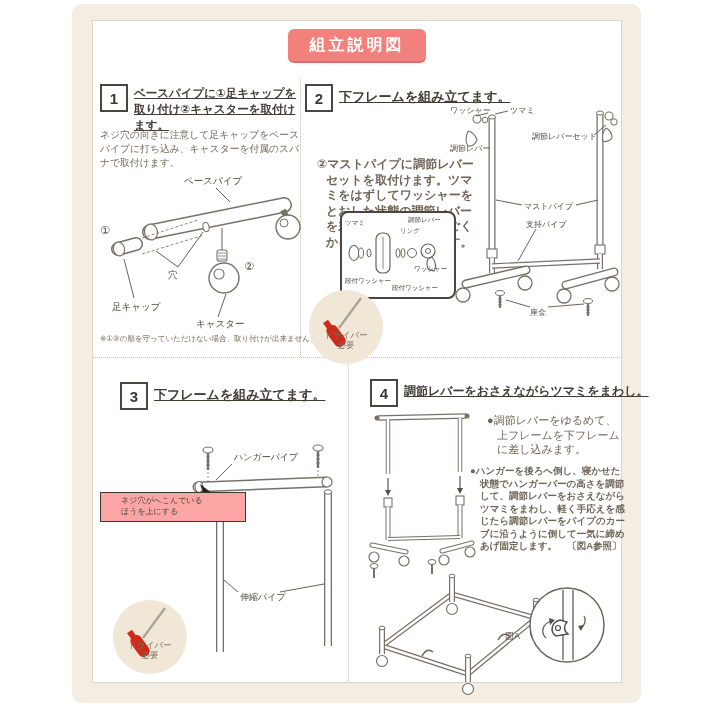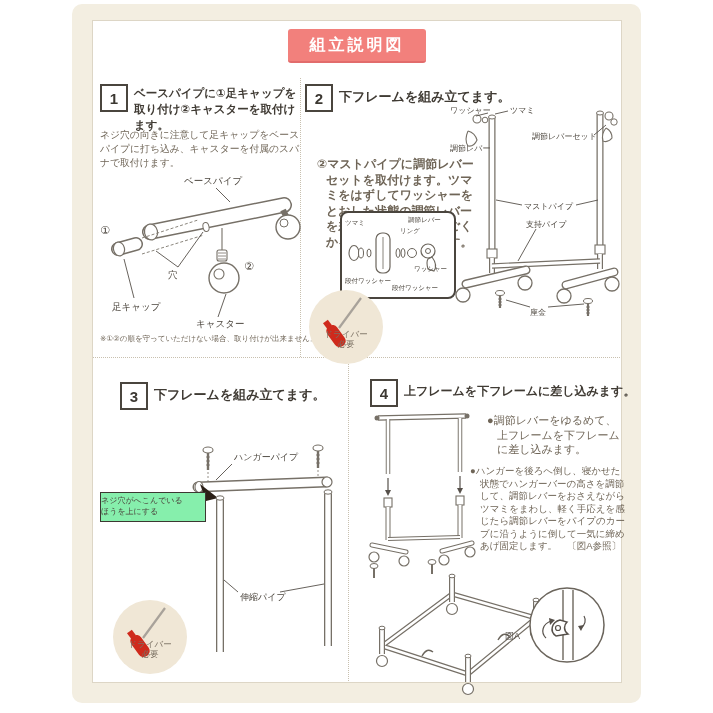--- a/index.html
+++ b/index.html
@@ -9,48 +9,48 @@
   .cream{background:#f3eee1;border-radius:10px;}
   .panel{background:#ffffff;border:1px solid #ddd6c6;}
   .title-box{background:#f2807c;border-bottom:2px solid #e26c6c;border-radius:3px;
              display:flex;align-items:center;justify-content:center;}
   .title-box span{color:#fff;font-weight:bold;font-size:16px;letter-spacing:3px;}
   .divh{border-top:1px dotted #c8c0af;}
   .divv{border-left:1px dotted #c8c0af;}
   .stepbox{width:24px;height:24px;border:2px solid #4a453e;background:#fff;
            display:flex;align-items:center;justify-content:center;
            font-size:15px;font-weight:bold;color:#3c3832;}
-  .stitle{font-weight:bold;color:#403b34;line-height:1.4;word-break:break-all;}
+  .stitle{font-weight:bold;color:#403b34;line-height:1.4;word-break:break-all;text-decoration:underline;}
   .btext{color:#6f6557;line-height:1.42;word-break:break-all;}
   .hang{text-indent:-9px;padding-left:9px;}
   .hangb{text-indent:-10px;padding-left:10px;}
   .note{color:#6f6557;font-size:7.5px;white-space:nowrap;}
-  .badge{width:74px;height:74px;border-radius:50%;background:#f0e7d6;font-family:Liberation Mono, monospace;}
+  .badge{width:74px;height:74px;border-radius:50%;background:#f0e7d6;}
   .badge .btxt{position:absolute;left:0;right:0;bottom:13px;text-align:center;
                font-size:8.5px;line-height:1.25;color:#7b7163;}
   .inset{background:#fff;border:2px solid #4a453e;border-radius:8px;}
-  .callout{background:#86efac;border:1.5px solid #3c3832;color:#4c463e;
-           font-size:8px;line-height:1.35;padding:3px 0;}
+  .callout{background:#fca5a5;border:1.5px solid #3c3832;color:#4c463e;
+           font-size:8px;line-height:1.35;padding:3px 20px;}
   .figlabel{font-size:9px;color:#56504a;}
   svg text{font-family:"Liberation Sans","DejaVu Sans",sans-serif;fill:#4c463e;}
   .figref{margin-left:10px;}
 </style>
 </head>
 <body>
 
 <div class="page">
 
   <div class="abs cream" style="left:72px;top:4px;width:569px;height:699px;"></div>
   <div class="abs panel" style="left:92px;top:20px;width:528px;height:661px;"></div>
 
   <div class="abs divh" style="left:93px;top:357px;width:527px;height:0;"></div>
   <div class="abs divv" style="left:300px;top:78px;height:279px;width:0;"></div>
   <div class="abs divv" style="left:348px;top:357px;height:324px;width:0;"></div>
 
-  <div class="abs title-box" style="left:288px;top:29px;width:138px;height:32px;">
+  <div class="abs title-box" style="left:288px;top:29px;width:138px;height:32px;border-radius:6px;">
     <span>組立説明図</span>
   </div>
 
   <div class="abs stepbox" style="left:100px;top:84px;">
       <span>1</span>
     </div>
   <div class="abs stitle" style="left:134px;top:85px;width:172px;font-size:11.5px;">ベースパイプに①足キャップを取り付け②キャスターを取付けます。</div>
   <div class="abs btext" style="left:100px;top:128px;width:205px;font-size:9.8px;">ネジ穴の向きに注意して足キャップをベースパイプに打ち込み、キャスターを付属のスパナで取付けます。</div>
 
   <svg class="abs" style="left:98px;top:168px;" width="207" height="162" viewBox="0 0 207 162">
@@ -242,23 +242,23 @@
     </svg>
     <div class="btxt">
       <div>ドライバー</div>
         <div>必要</div>
     </div>
   </div>
 
   <div class="abs stepbox" style="left:370px;top:379px;">
       <span>4</span>
     </div>
-  <div class="abs stitle" style="left:404px;top:383px;font-size:12px;">上フレームを下フレームに差し込みます。</div>
+  <div class="abs stitle" style="left:404px;top:383px;font-size:12px;">調節レバーをおさえながらツマミをまわし。</div>
   <div class="abs btext hangb" style="left:487px;top:413px;width:128px;font-size:11px;line-height:1.32;">●調節レバーをゆるめて、上フレームを下フレームに差し込みます。</div>
-  <div class="abs btext hangb" style="left:470px;top:465px;width:148px;font-size:9.5px;line-height:1.32;">
+  <div class="abs btext hangb" style="left:470px;top:465px;width:148px;font-size:9.5px;line-height:1.32;font-weight:bold;">
     <span>●ハンガーを後ろへ倒し、寝かせた状態でハンガーバーの高さを調節して、調節レバーをおさえながらツマミをまわし、軽く手応えを感じたら調節レバーをパイプのカーブに沿うように倒して一気に締めあげ固定します。</span><span class="figref">〔図A参照〕</span>
   </div>
 
   <svg class="abs" style="left:366px;top:406px;" width="112" height="162" viewBox="0 0 112 162">
     <line x1="12" y1="12" x2="100" y2="10" stroke="#767067" stroke-width="5.5"></line>
     <line x1="12" y1="12" x2="100" y2="10" stroke="#ffffff" stroke-width="3.2"></line>
     <circle cx="11" cy="12" r="2.5" fill="#767067"></circle>
       <circle cx="101" cy="10" r="2.5" fill="#767067"></circle>
     <line x1="22" y1="13" x2="22" y2="68" stroke="#767067" stroke-width="4.5"></line>
     <line x1="22" y1="13" x2="22" y2="68" stroke="#ffffff" stroke-width="2.6"></line>

